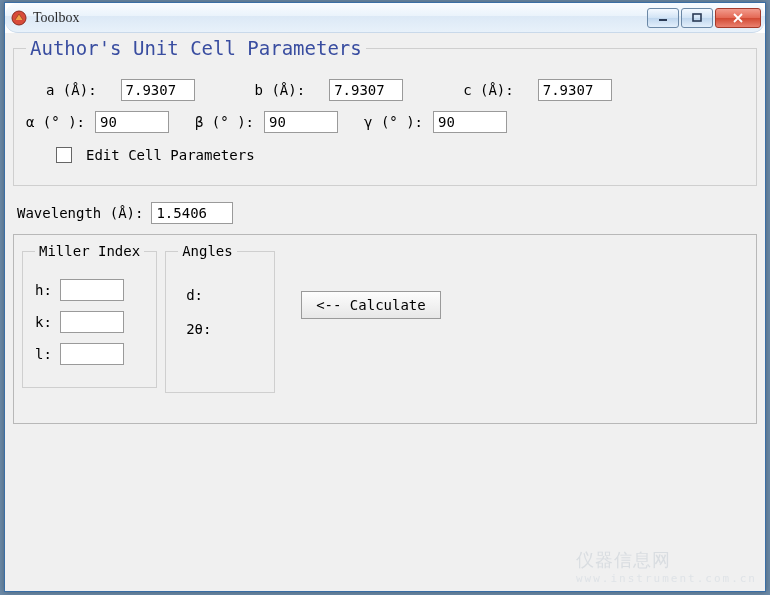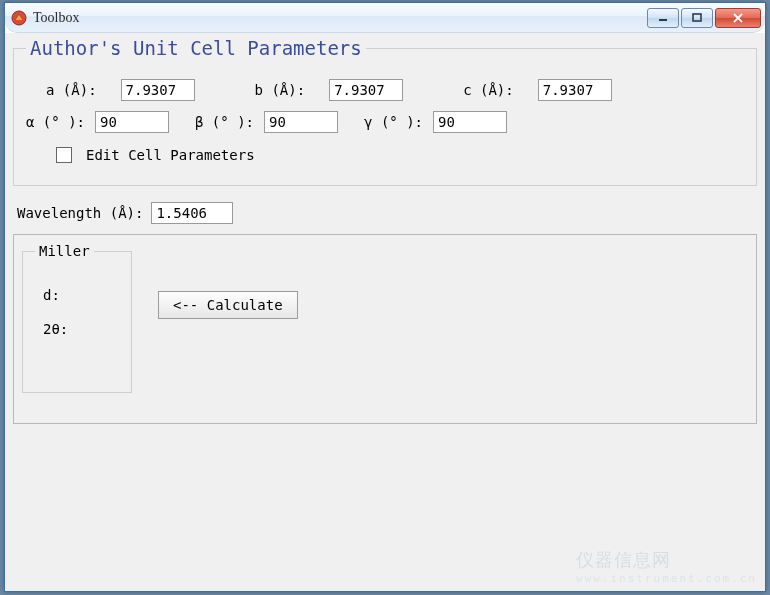--- a/index.html
+++ b/index.html
@@ -231,23 +231,38 @@
     </fieldset>
 
     <div class="wavelength-row">
       <span class="lbl">Wavelength (Å):</span>
       <input class="txt wide" value="1.5406" style="">
     </div>
 
 
     <div class="tabpanel">
       <div class="peak-wrap">
+        <fieldset class="small miller">
+          <legend>Miller Index</legend>
+          <div class="mrow">
+            <span class="lbl">h:</span>
+            <input class="txt" value="" style="">
+          </div>
+          <div class="mrow">
+            <span class="lbl">k:</span>
+            <input class="txt" value="" style="">
+          </div>
+          <div class="mrow">
+            <span class="lbl">l:</span>
+            <input class="txt" value="" style="">
+          </div>
+        </fieldset>
 
         <fieldset class="small results">
-          <legend>Miller</legend>
+          <legend>Angles</legend>
           <div class="rline">
             <span class="lbl">d:</span>
             <span></span>
           </div>
           <div class="rline">
             <span class="lbl">2θ:</span>
             <span></span>
           </div>
         </fieldset>
 

